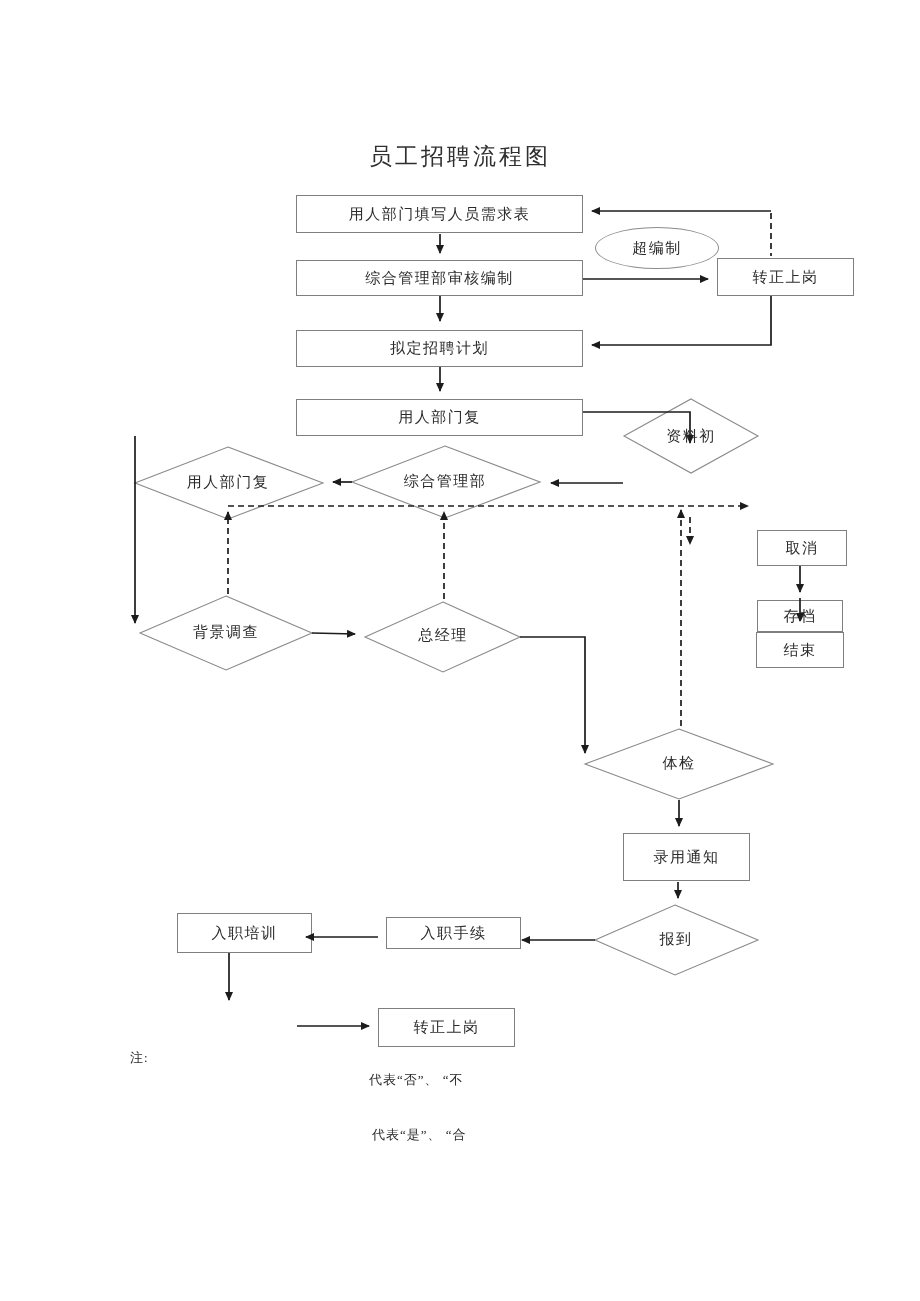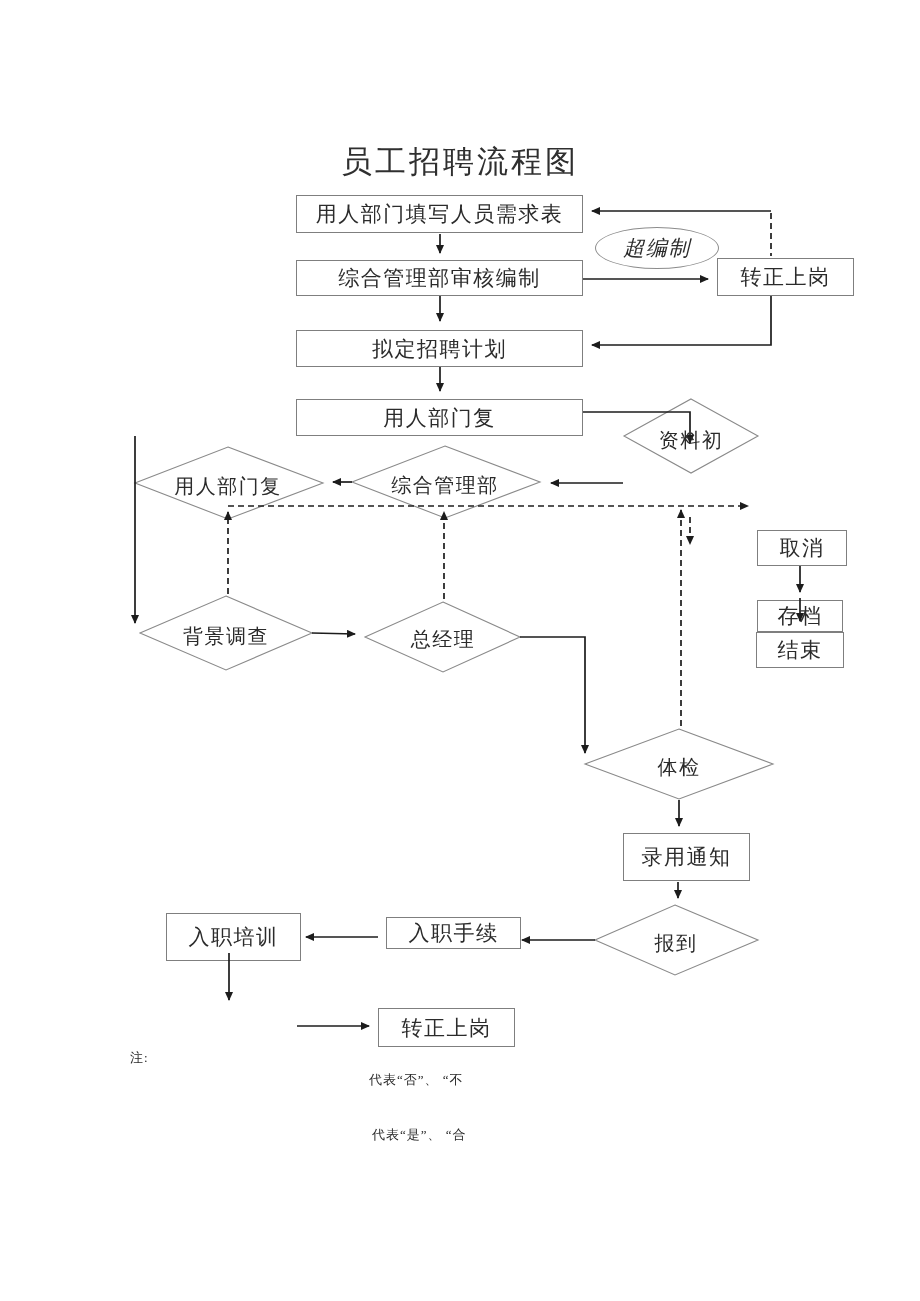--- a/index.html
+++ b/index.html
@@ -2,31 +2,31 @@
 <html><head>
 <meta charset="utf-8">
 <style>
   html,body{margin:0;padding:0;background:#ffffff;}
   .page{
     position:relative;width:920px;height:1301px;background:#fff;
     font-family:"Liberation Serif","DejaVu Serif",serif;color:#2b2b2b;overflow:hidden;
   }
   .title{
     position:absolute;left:0;top:141px;width:920px;text-align:center;
-    font-size:31px;letter-spacing:3px;color:#2f2f2f;z-index:4;
+    font-size:23px;letter-spacing:3px;color:#2f2f2f;z-index:4;
   }
   .box{
     position:absolute;background:#fff;border:1px solid #7f7f7f;
     display:flex;align-items:center;justify-content:center;
-    font-size:21px;letter-spacing:1.5px;z-index:1;box-sizing:border-box;
+    font-size:15px;letter-spacing:1.5px;z-index:1;box-sizing:border-box;
   }
-  .ellipse{border-radius:50%;border-color:#8c8c8c;z-index:1;font-style:italic;}
+  .ellipse{border-radius:50%;border-color:#8c8c8c;z-index:1;}
   svg.connectors{position:absolute;left:0;top:0;z-index:2;pointer-events:none;}
   .dlabel{
-    position:absolute;text-align:center;font-size:20px;letter-spacing:1.5px;z-index:3;
+    position:absolute;text-align:center;font-size:15px;letter-spacing:1.5px;z-index:3;
   }
   .note{position:absolute;font-size:13px;letter-spacing:1px;color:#2b2b2b;z-index:3;}
 </style>
 </head>
 <body>
 
 <div class="page">
 
   <div class="title">员工招聘流程图</div>
 
@@ -63,21 +63,21 @@
   </div>
 
   <div class="box" style="left:756px;top:632px;width:88px;height:36px">
     <span>结束</span>
   </div>
 
   <div class="box" style="left:623px;top:833px;width:127px;height:48px">
     <span>录用通知</span>
   </div>
 
-  <div class="box" style="left:166px;top:913px;width:135px;height:48px">
+  <div class="box" style="left:177px;top:913px;width:135px;height:40px">
     <span>入职培训</span>
   </div>
 
   <div class="box" style="left:386px;top:917px;width:135px;height:32px">
     <span>入职手续</span>
   </div>
 
 
   <div class="box" style="left:378px;top:1008px;width:137px;height:39px">
     <span>转正上岗</span>

